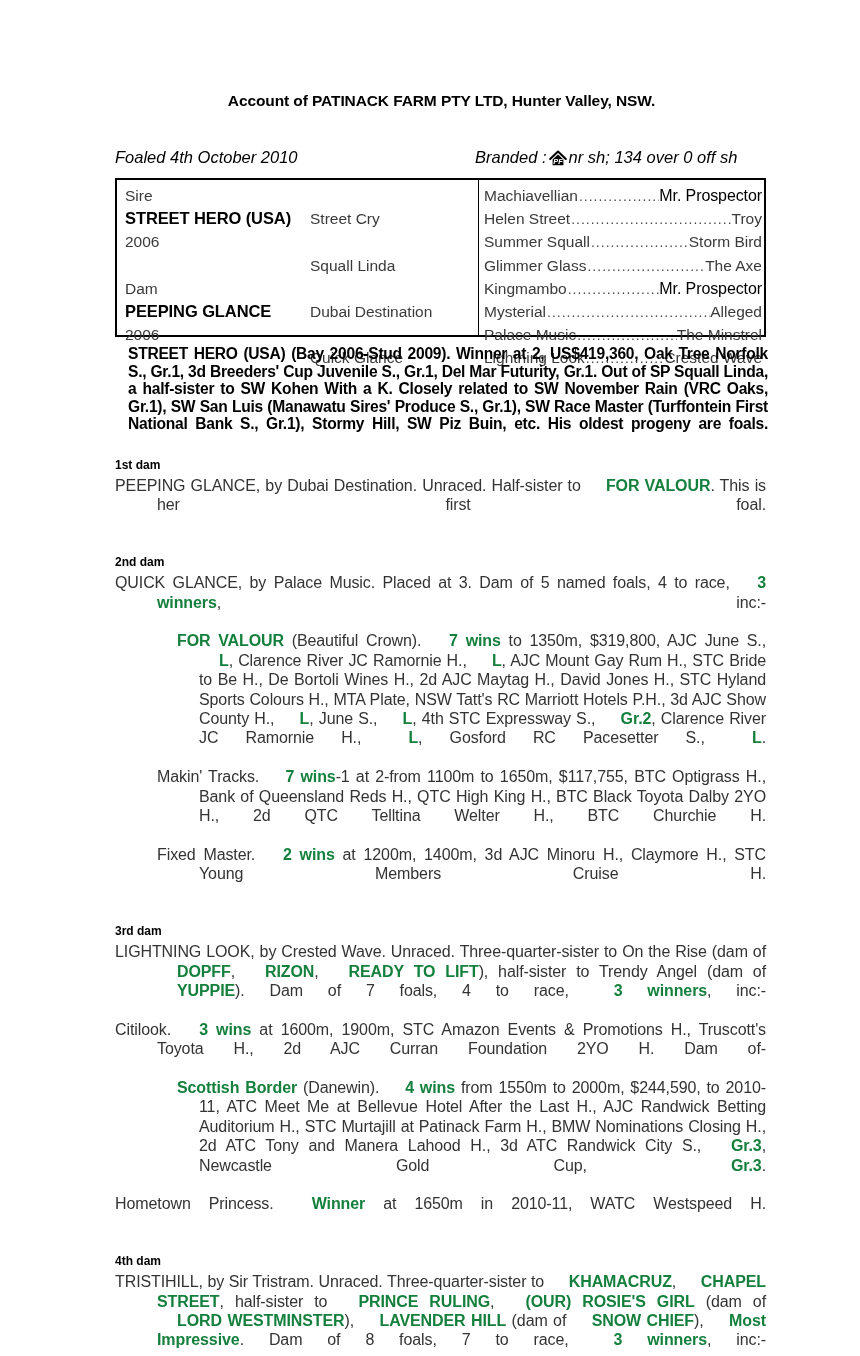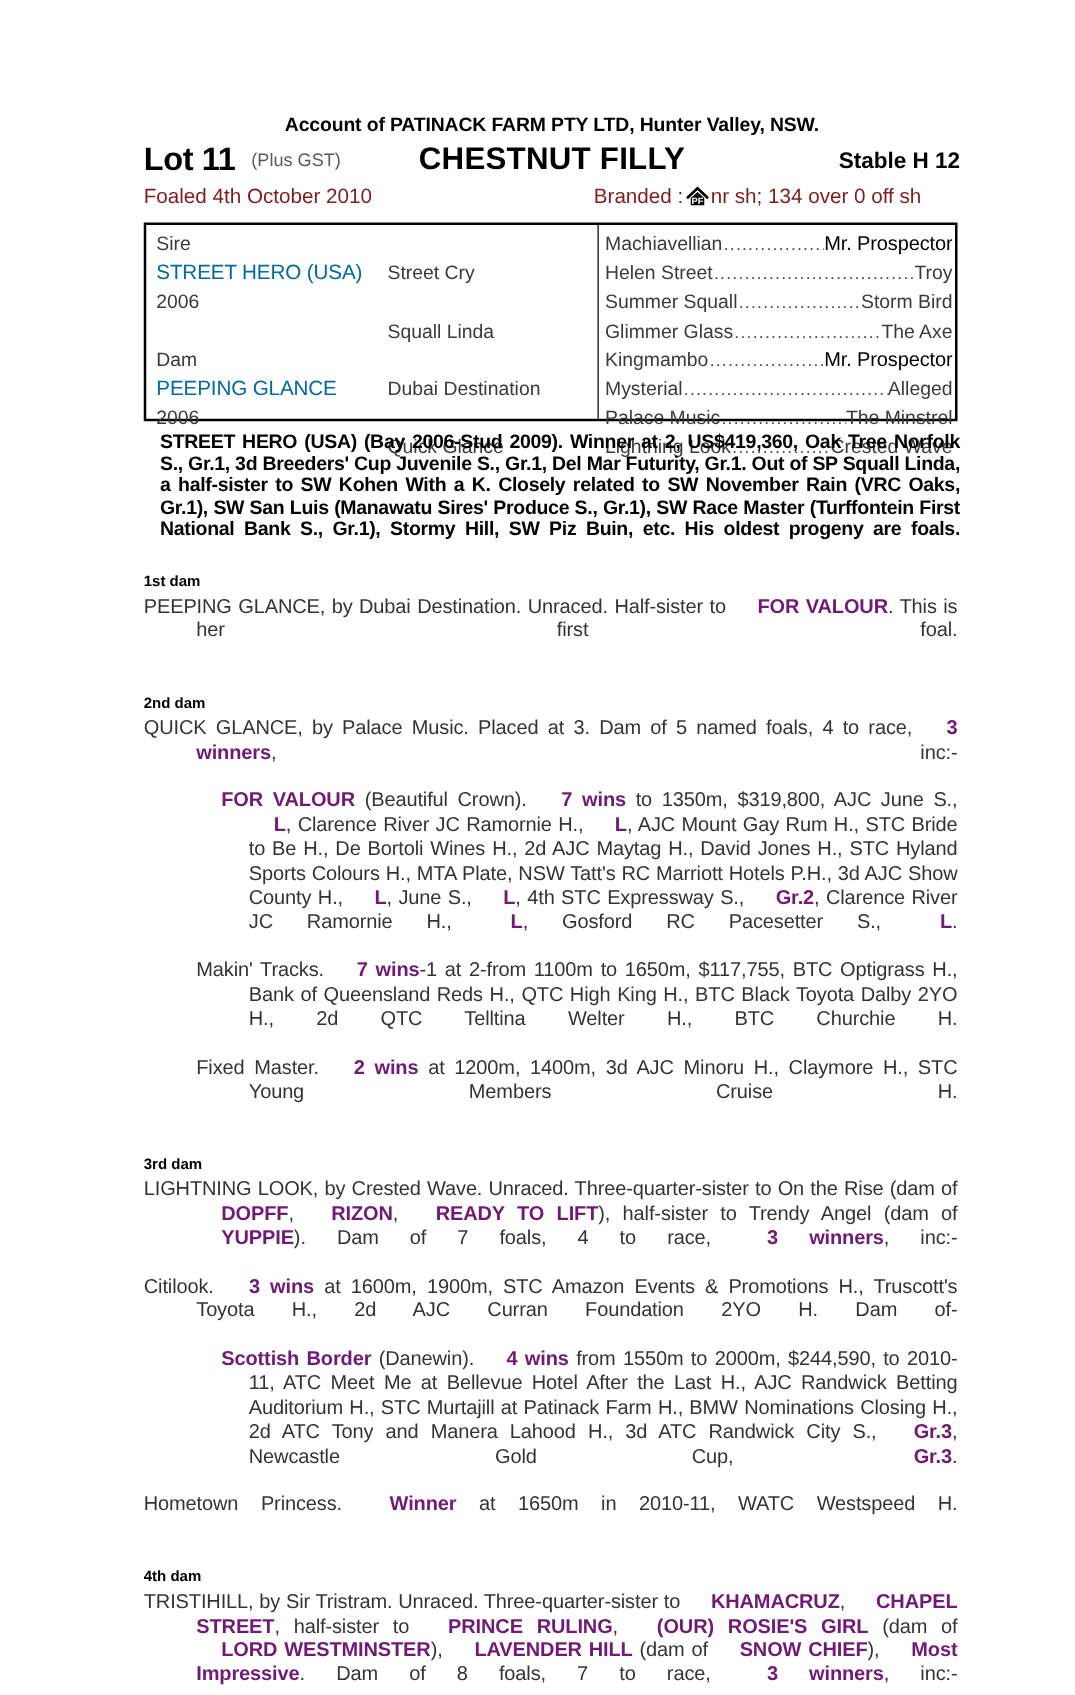--- a/index.html
+++ b/index.html
@@ -66,21 +66,22 @@
     right: 0; top: 6px;
     font-size: 18px;
     font-weight: bold;
   }
   .foaled-row {
     position: absolute;
     left: 115px; top: 148px;
     width: 653px;
     height: 24px;
     font-size: 16.5px;
-    color: #7f1d1d;
+    color: #000000;
+    font-style: italic;
   }
   .foaled {
     position: absolute;
     left: 0; top: 0;
   }
   .branded {
     position: absolute;
     left: 360px; top: 0;
     white-space: nowrap;
   }
@@ -127,23 +128,23 @@
   }
   .pl {
     font-size: 15.5px;
     height: 23.2px;
     line-height: 23.2px;
     color: #3a3a3a;
     white-space: nowrap;
     overflow: hidden;
   }
   .pl.name {
-    font-weight: normal;
+    font-weight: bold;
     font-size: 16.5px;
-    color: #0369a1;
+    color: #000000;
     letter-spacing: -0.1px;
   }
   .pl.spacer { visibility: hidden; }
   .ped3row {
     display: flex;
     align-items: baseline;
     font-size: 15.5px;
     height: 23.2px;
     line-height: 23.2px;
     color: #3a3a3a;
@@ -202,35 +203,29 @@
     line-height: 19.4px;
     color: #333;
     text-align: justify;
     letter-spacing: -0.1px;
     margin: 0;
   }
   .entry::after { content: ""; display: inline-block; width: 100%; }
   .ind1 { padding-left: 42px; text-indent: -42px; }
   .lvl1 { margin-left: 0px; }
   .lvl2 { margin-left: 42px; }
-  b, .b { font-weight: bold; color: #701a75; padding-left: 20px; }
+  b, .b { font-weight: bold; color: #15803d; padding-left: 20px; }
 </style>
 </head>
 <body>
 
 <div class="page">
 
   <div class="account-line">Account of PATINACK FARM PTY LTD, Hunter Valley, NSW.</div>
 
-  <div class="lot-row">
-    <span class="lot-no">Lot 11</span>
-    <span class="plus-gst">(Plus GST)</span>
-    <span class="colour-sex">CHESTNUT FILLY</span>
-    <span class="stable">Stable H 12</span>
-  </div>
 
   <div class="foaled-row">
     <span class="foaled">Foaled 4th October 2010</span>
     <span class="branded">
       <span>Branded :</span><span class="brand-mark"><svg width="20" height="17" viewBox="0 0 20 17">
             <path d="M2.2 9.0 L10 1.6 L17.8 9.0" fill="none" stroke="#000" stroke-width="2.1" stroke-linecap="round" stroke-linejoin="round"></path>
             <path d="M4.6 9.4 L10 4.6 L15.4 9.4 L15.4 15.2 L4.6 15.2 Z" fill="#000"></path>
             <text x="10" y="14.0" font-family="'Liberation Sans',sans-serif" font-size="7.4" font-weight="bold" fill="#fff" text-anchor="middle">PF</text>
           </svg></span><span>nr sh; 134 over 0 off sh</span>
     </span>

